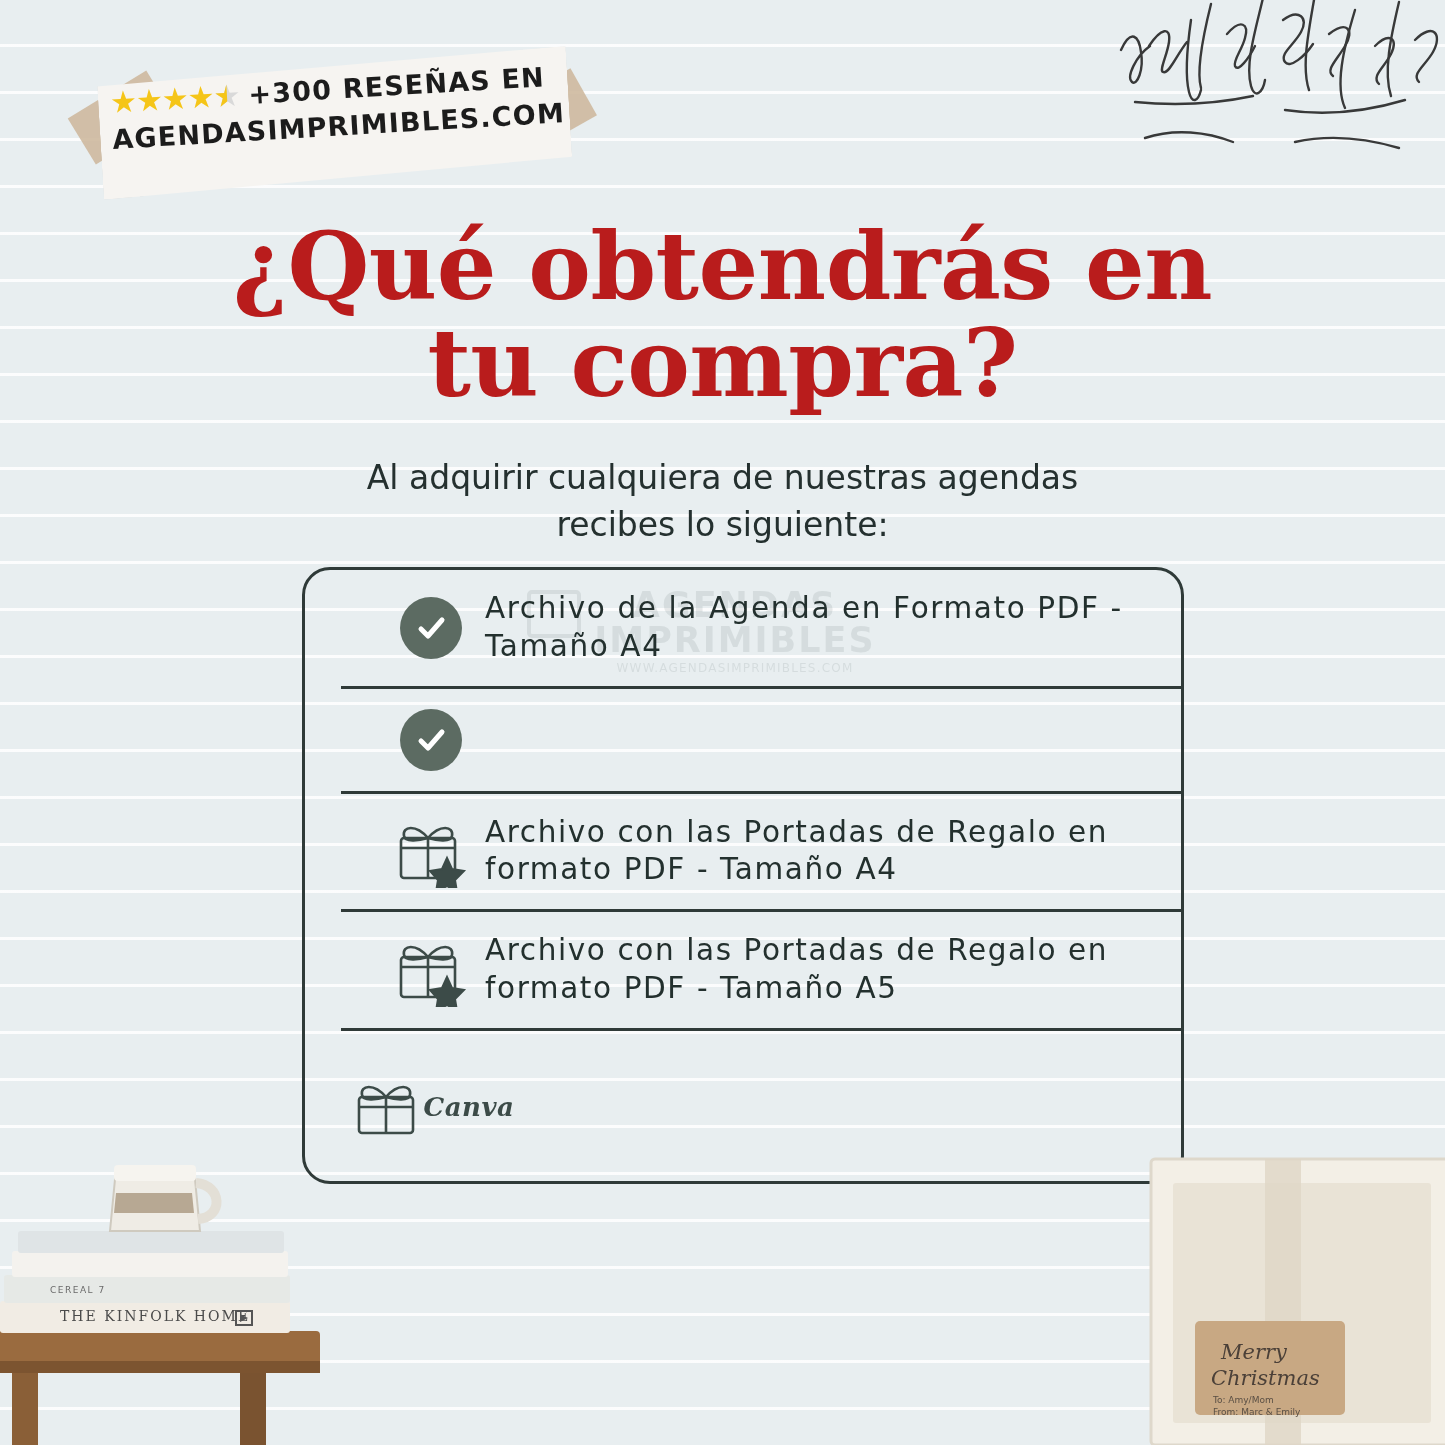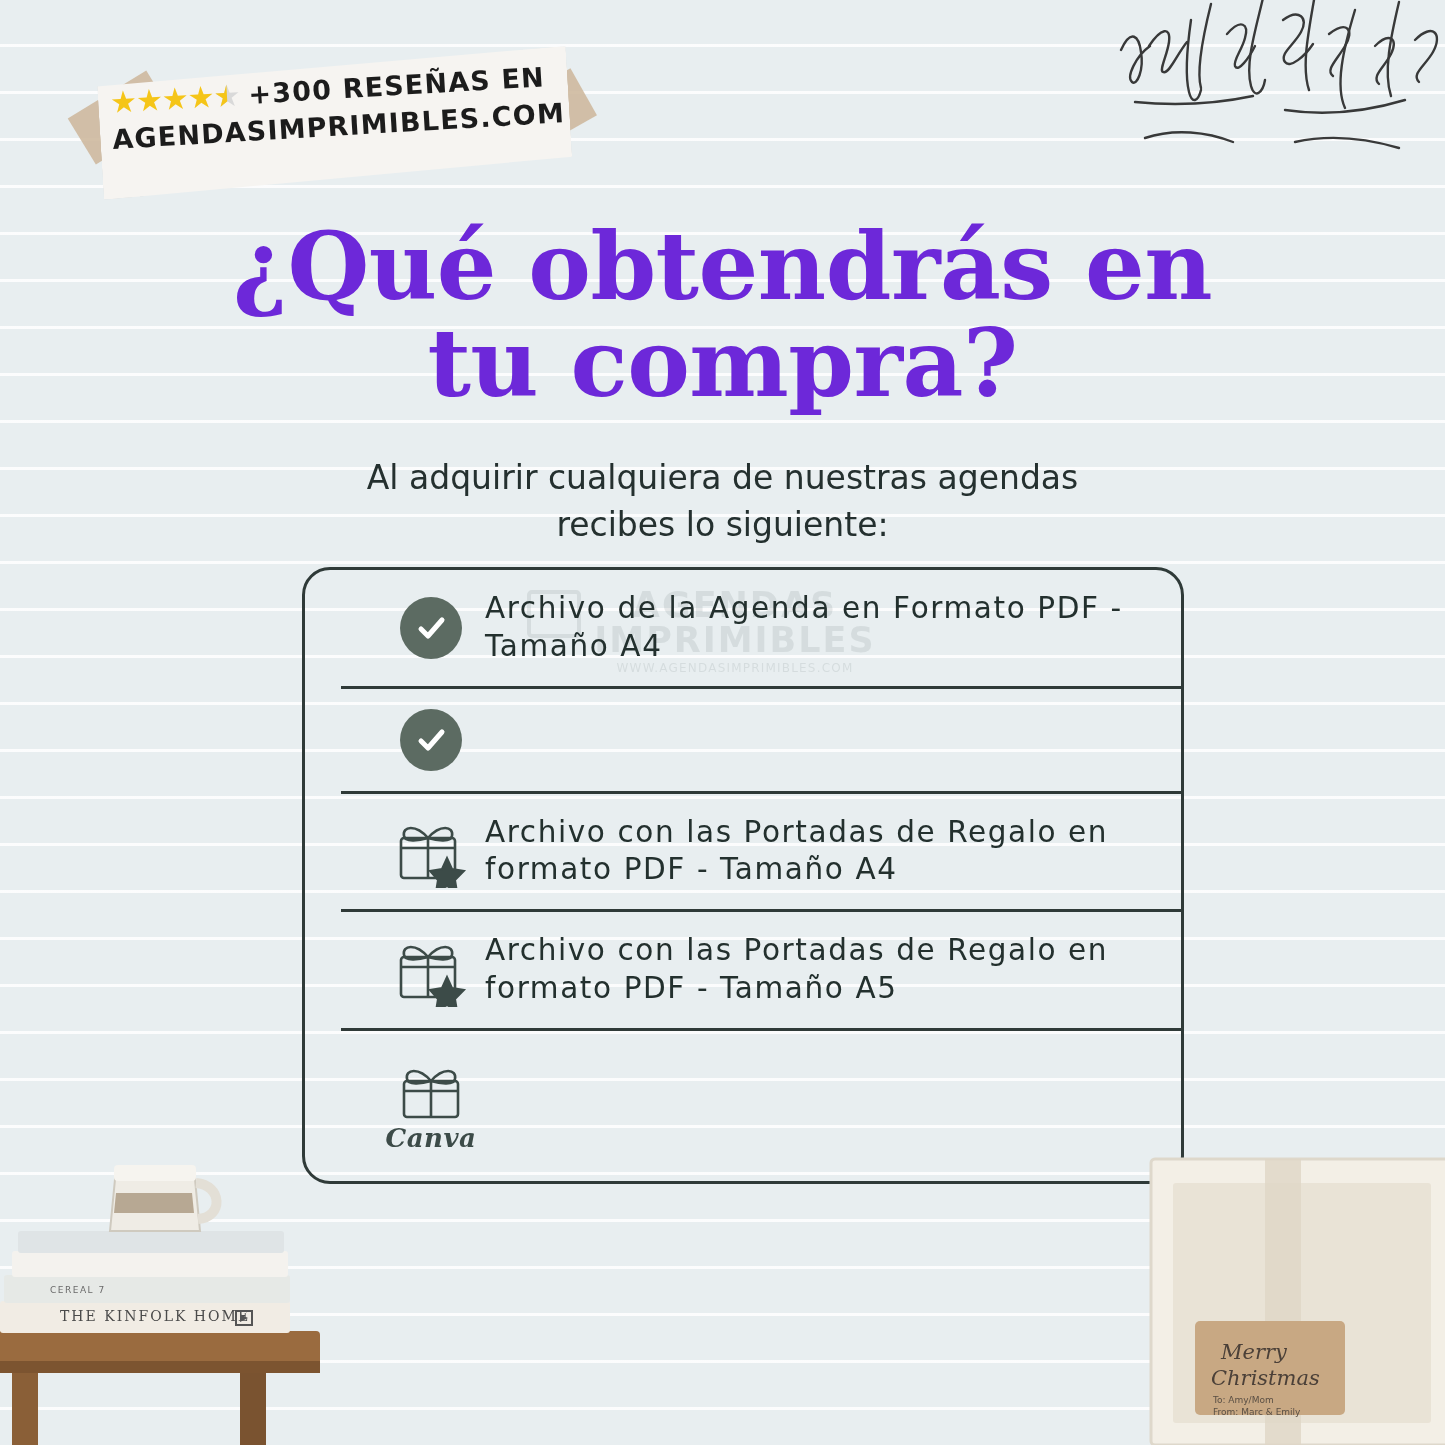--- a/index.html
+++ b/index.html
@@ -133,21 +133,21 @@
     position: absolute;
     left: 50%;
     transform: translateX(-50%);
     top: 218px;
     width: 1060px;
     text-align: center;
     font-family: "DejaVu Serif", serif;
     font-weight: 700;
     font-size: 94px;
     line-height: 1.03;
-    color: #6d28d9;
+    color: #b91c1c;
     letter-spacing: -0.5px;
   }
 
   #subtitle {
     position: absolute;
     left: 50%;
     transform: translateX(-50%);
     top: 455px;
     width: 800px;
     text-align: center;
@@ -232,21 +232,21 @@
     border-radius: 50%;
     background: #5c6b62;
     display: flex;
     align-items: center;
     justify-content: center;
   }
   .check svg { display: block; }
   .gift svg { display: block; }
   .canva-wrap {
     display: flex;
-    flex-direction: column;
+    flex-direction: row;
     align-items: center;
   }
   .canva-label {
     font-family: "DejaVu Serif", serif;
     font-style: italic;
     font-weight: 700;
     font-size: 26px;
     color: #3c4b48;
     margin-top: 2px;
     letter-spacing: .5px;

